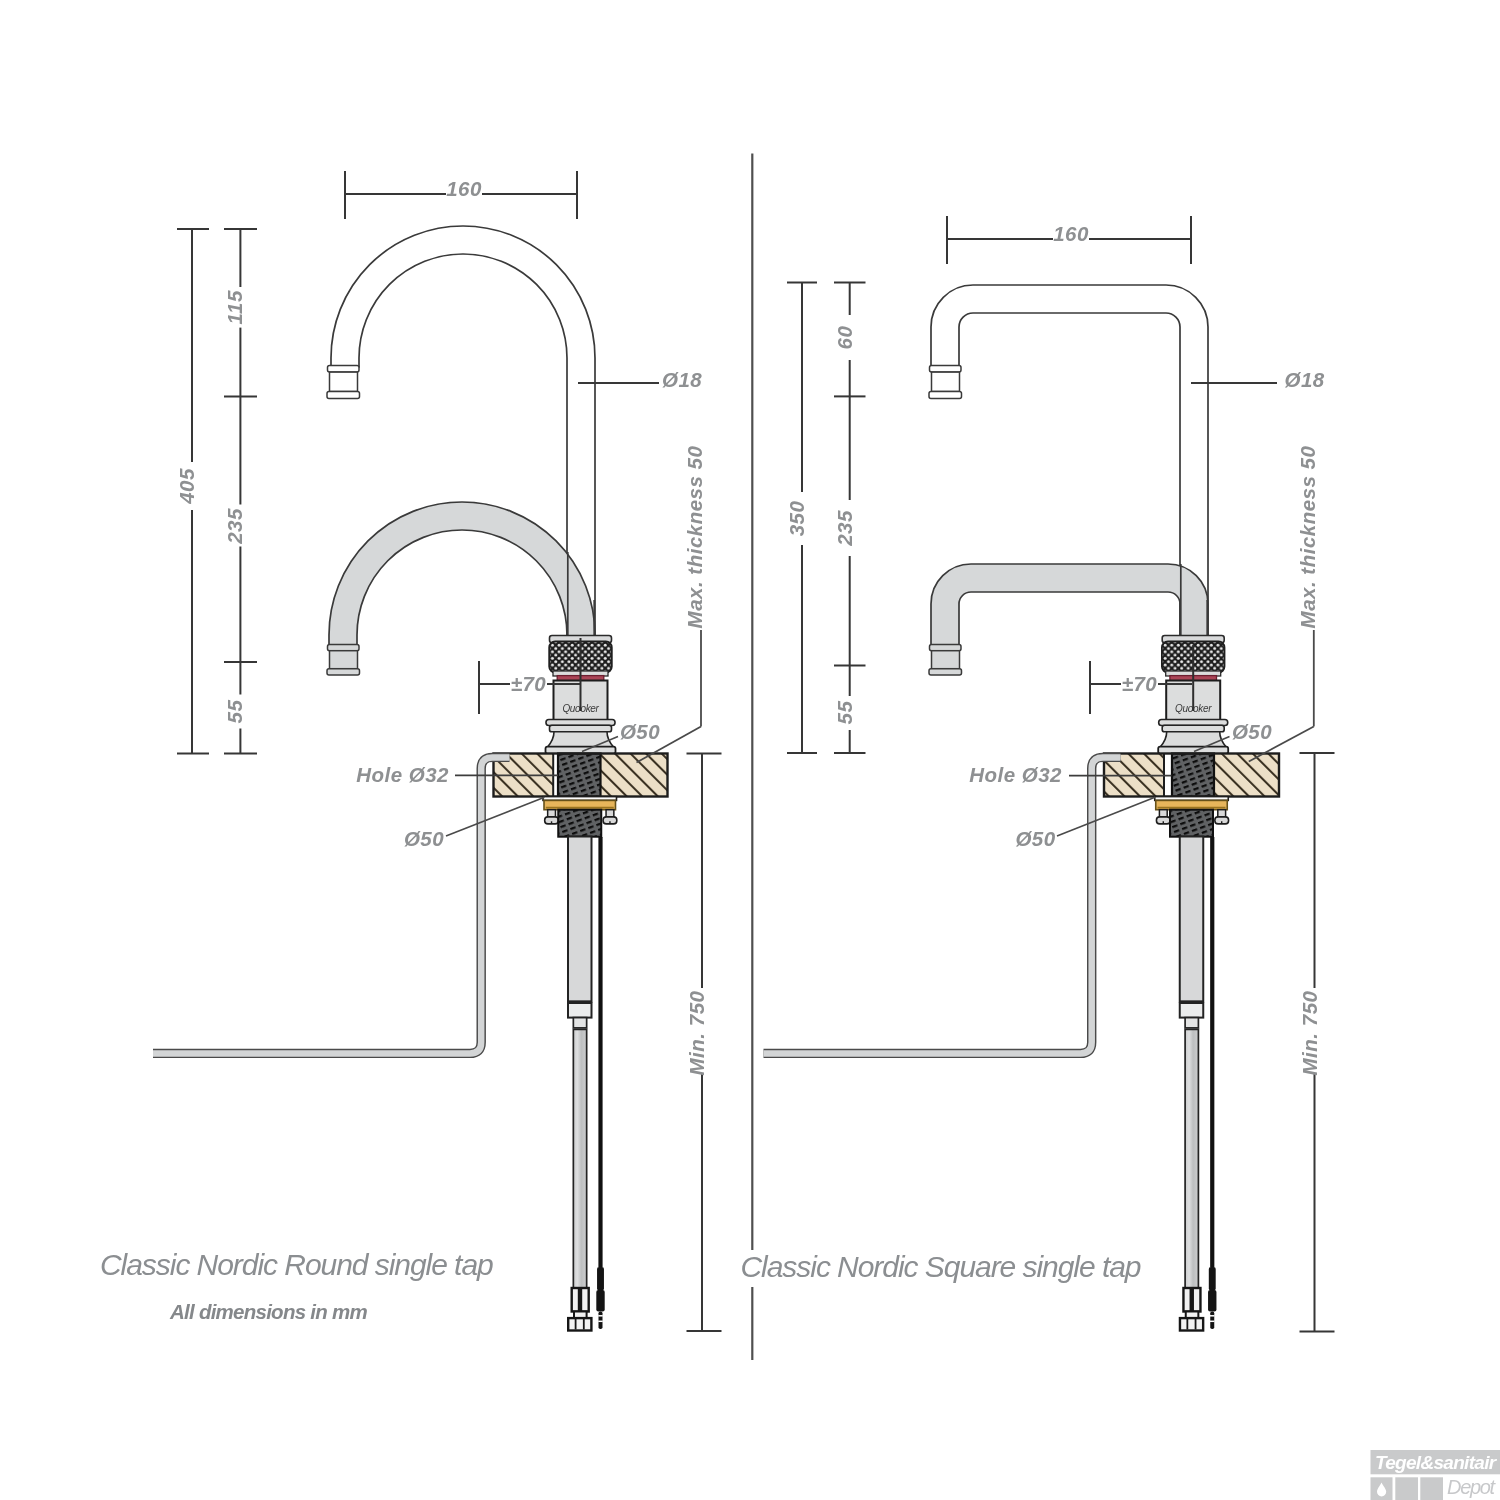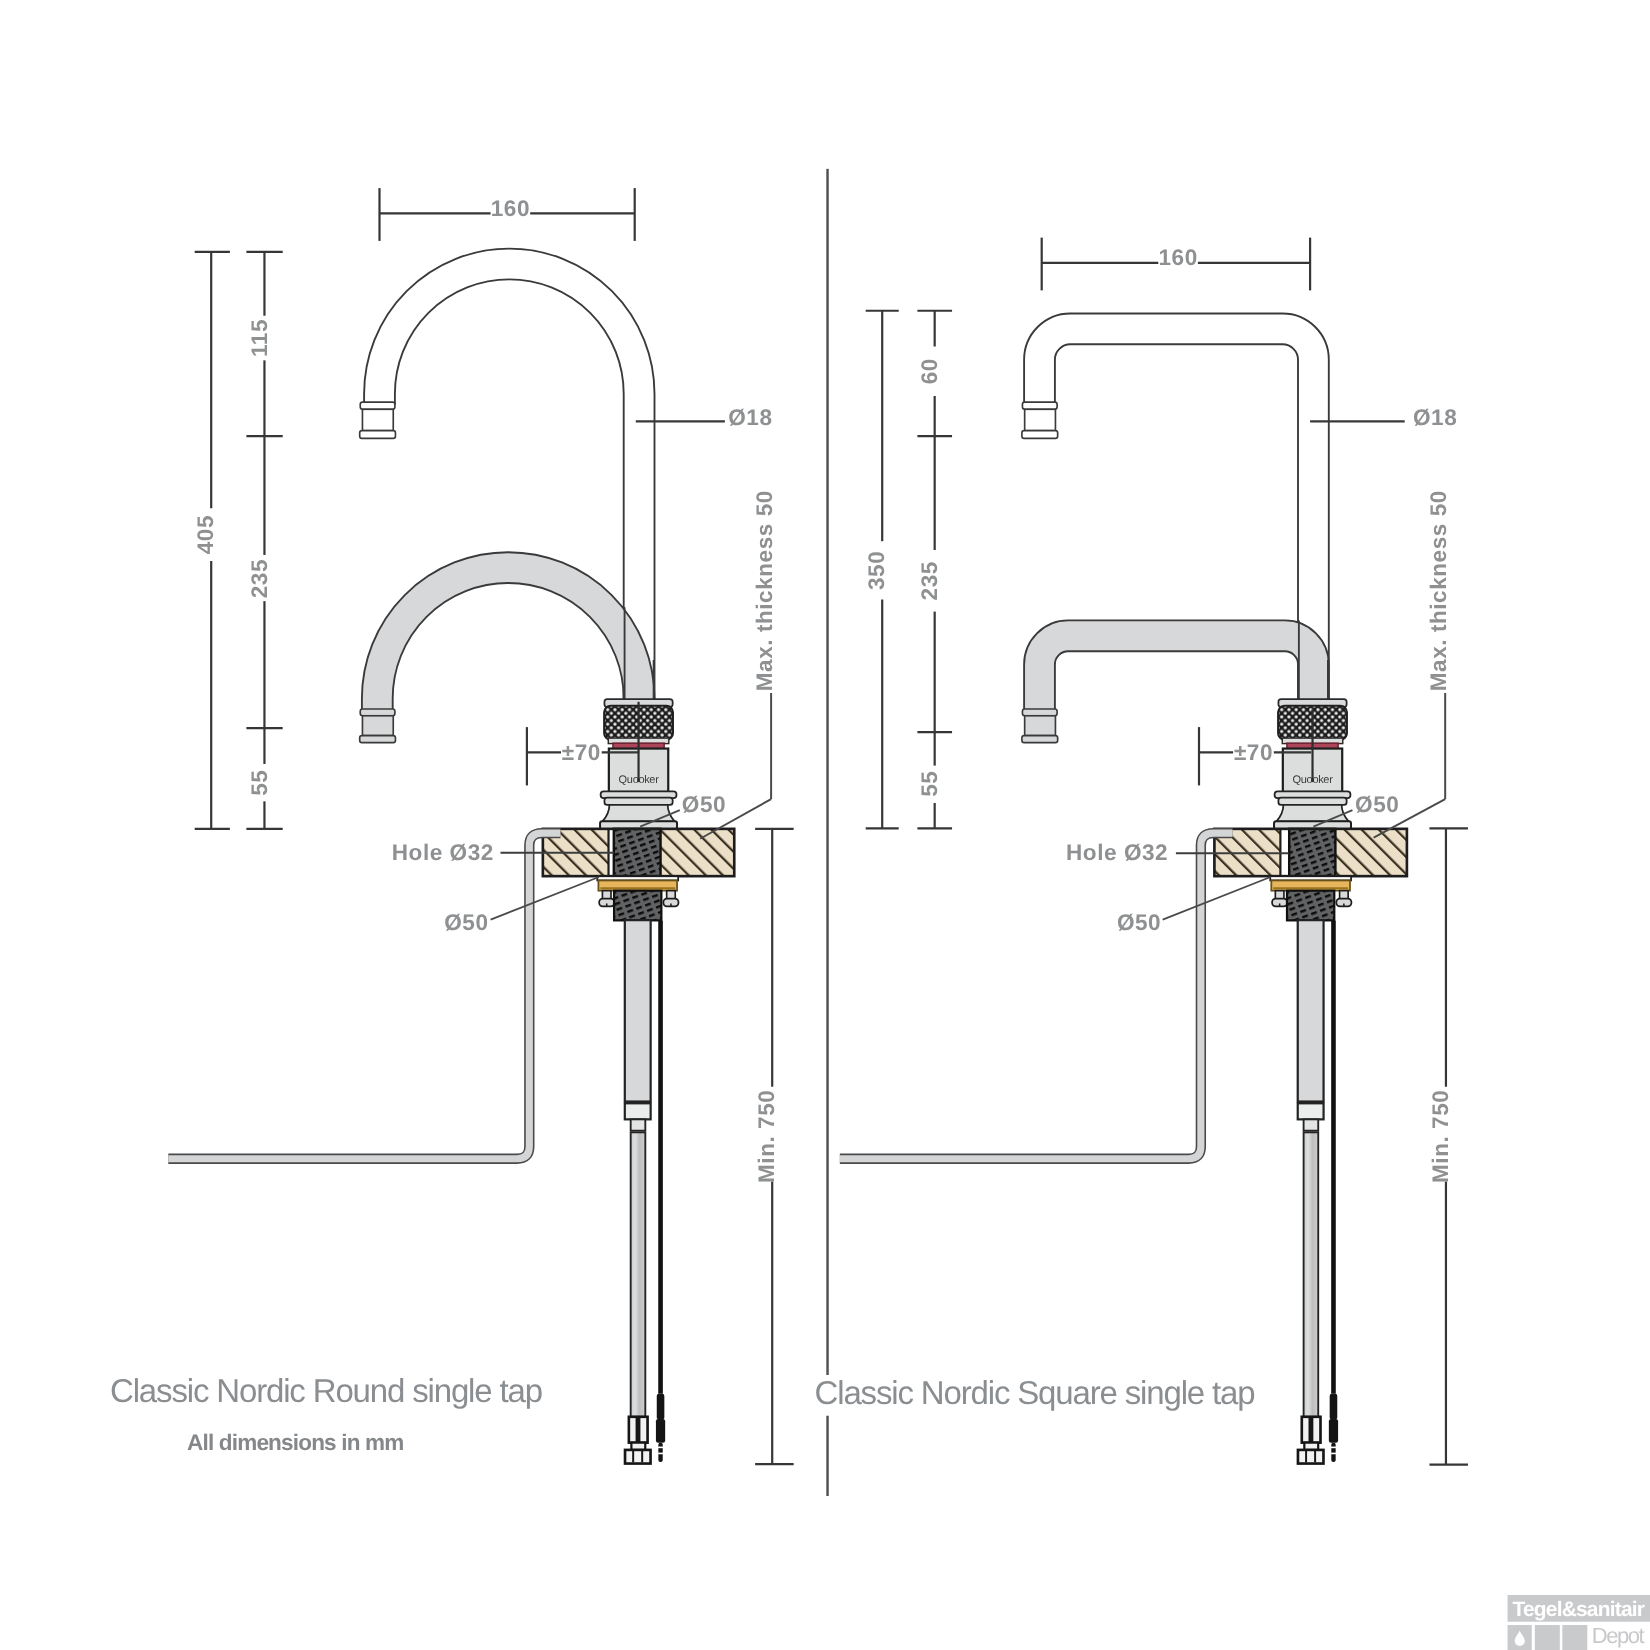--- a/index.html
+++ b/index.html
@@ -1,16 +1,16 @@
 <!DOCTYPE html>
 <html><head>
 <meta charset="utf-8">
 <style>
 html,body{margin:0;padding:0;background:#fff;}
-#page{position:relative;width:1500px;height:1500px;background:#fde047;overflow:hidden;}
+#page{position:relative;width:1500px;height:1500px;background:#fde047;overflow:hidden;font-style:italic;}
 text{font-family:"Liberation Sans",sans-serif;}
 .t{font-size:20.5px;font-weight:bold;fill:#8e9092;letter-spacing:0.5px;}
 .ttl{font-size:30px;fill:#8b8e91;letter-spacing:-1.05px;}
 </style>
 </head>
 <body>
 <div id="page">
 <svg width="1500" height="1500" viewBox="0 0 1500 1500">
 <defs>
 <pattern id="knurl" width="6.6" height="6.6" patternUnits="userSpaceOnUse">

